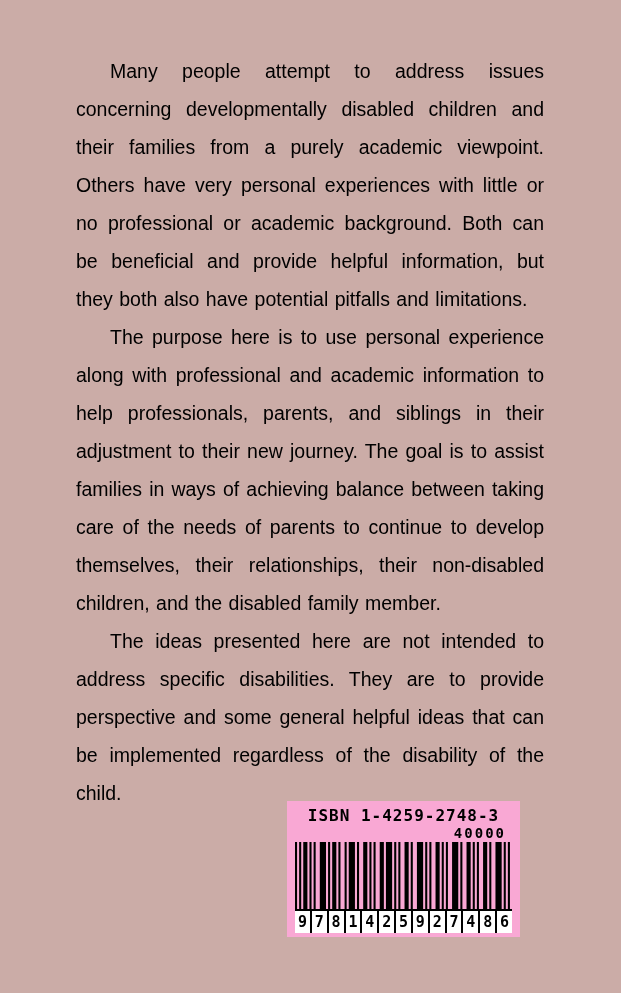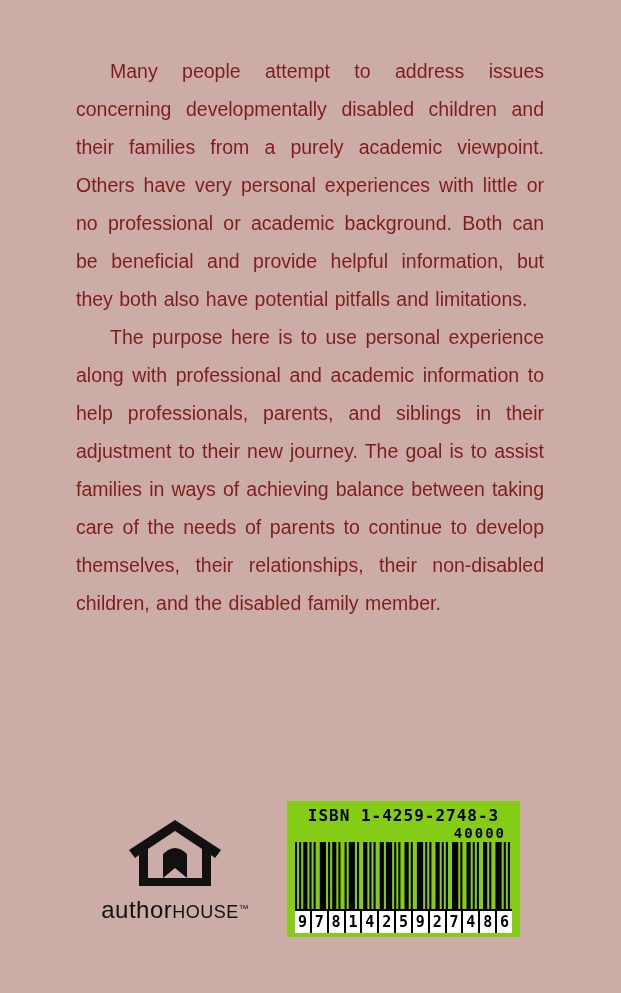--- a/index.html
+++ b/index.html
@@ -12,21 +12,21 @@
   .cover {
     position: absolute;
     inset: 0;
   }
   
   .synopsis {
     position: absolute;
     left: 76px;
     top: 52px;
     width: 468px;
-    color: #7f1d1d;
+    color: #000000;
     font-size: 19.5px;
     line-height: 38px;
     text-align: justify;
   }
   .synopsis p {
     text-indent: 34px;
     word-spacing: 1px;
   }
   
   .publisher {
@@ -55,21 +55,21 @@
     font-size: 10px;
     vertical-align: super;
   }
   
   .barcode-box {
     position: absolute;
     left: 287px;
     top: 801px;
     width: 233px;
     height: 136px;
-    background: #84cc16;
+    background: #f9a8d4;
     padding: 5px 8px 4px 8px;
     display: flex;
     flex-direction: column;
   }
   .isbn-line {
     font-family: "DejaVu Sans Mono", monospace;
     font-weight: bold;
     font-size: 16px;
     letter-spacing: 1px;
     text-align: center;
@@ -109,36 +109,23 @@
   .ean-row .digit:first-child { border-left: none; }
 </style>
 </head>
 <body style="background: rgb(203, 172, 167);">
 
 <div class="cover">
 
   <div class="synopsis">
     <p>Many people attempt to address issues concerning developmentally disabled children and their families from a purely academic viewpoint.  Others have very personal experiences with little or no professional or academic background.  Both can be beneficial and provide helpful information, but they both also have potential pitfalls and limitations.</p>
     <p>The purpose here is to use personal experience along with professional and academic information to help professionals, parents, and siblings in their adjustment to their new journey.  The goal is to assist families in ways of achieving balance between taking care of the needs of parents to continue to develop themselves, their relationships, their non-disabled children, and the disabled family member.</p>
+    <p>The ideas presented here are not intended to address specific disabilities.  They are to provide perspective and some general helpful ideas that can be implemented regardless of the disability of the child.</p>
   </div>
 
-  <div class="publisher">
-    <span>
-      <svg width="104" height="76" viewBox="0 0 104 76">
-
-        <path d="M 52 4 L 98 34 L 92 42 L 88 39 L 88 70 L 16 70 L 16 39 L 12 42 L 6 34 Z
-                 M 52 15 L 25 33 L 25 62 L 79 62 L 79 33 Z" fill="#111" fill-rule="evenodd"></path>
-
-        <path d="M 40 62 L 40 38 Q 52 26 64 38 L 64 62 L 52 52 Z" fill="#111"></path>
-      </svg>
-    </span>
-    <div class="logo-text">
-      <span class="lower">author</span><span class="upper">HOUSE</span><span class="tm">™</span>
-    </div>
-  </div>
 
   <div class="barcode-box">
     <div class="isbn-line">ISBN 1-4259-2748-3</div>
     <div class="price-code">40000</div>
     <svg class="bars" viewBox="0 0 210 60" preserveAspectRatio="none">
       <rect x="0" y="0" width="2" height="60" fill="#000"></rect>
       <rect x="4" y="0" width="2" height="60" fill="#000"></rect>
       <rect x="8" y="0" width="4" height="60" fill="#000"></rect>
       <rect x="14" y="0" width="2" height="60" fill="#000"></rect>
       <rect x="18" y="0" width="2" height="60" fill="#000"></rect>

